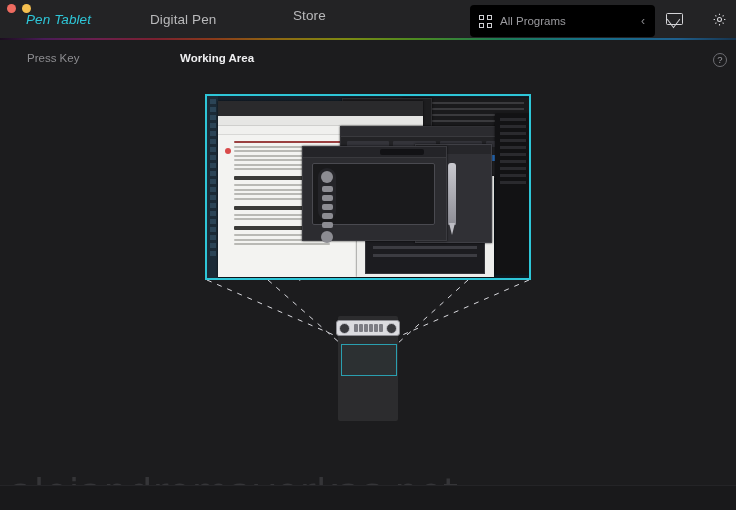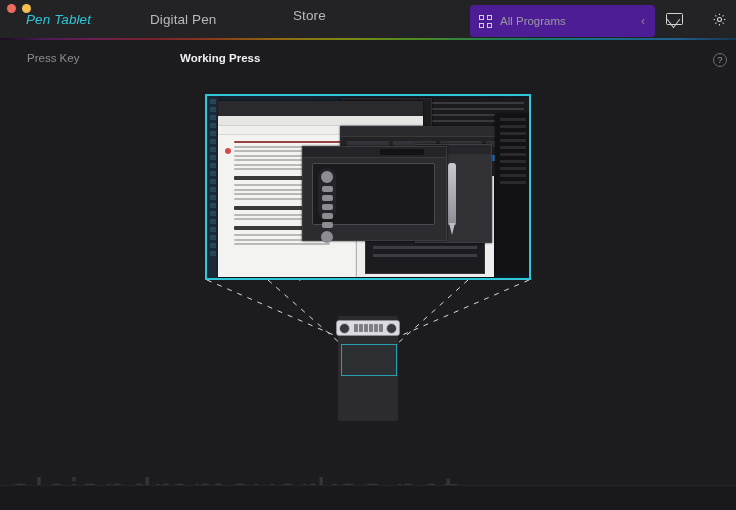--- a/index.html
+++ b/index.html
@@ -19,21 +19,21 @@
   .light.red{background:#ee6b60;}
   .light.yellow{background:#f5bf4f;}
   .tab{font-size:13.5px;color:#b9b9bb;padding:0 0;margin-right:0;cursor:default;letter-spacing:.1px;}
   .tab.active{color:#2ec6d8;font-style:italic;}
   .tab-pen{position:absolute;left:26px;top:12px;}
   .tab-digital{position:absolute;left:138px;top:12px;margin-left:12px;}
   .tab-store{position:absolute;left:257px;top:8px;margin-left:36px;}
 
   .programs{
     position:absolute;left:470px;top:5px;width:185px;height:32px;
-    background:#4c1d95;border-radius:4px;display:flex;align-items:center;
+    background:#000000;border-radius:4px;display:flex;align-items:center;
   }
   .grid-ico{width:13px;height:13px;margin-left:9px;margin-right:8px;
     display:grid;grid-template-columns:5px 5px;grid-template-rows:5px 5px;gap:3px;}
   .grid-ico i{display:block;border:1px solid #cfcfd2;box-sizing:border-box;}
   .programs-label{font-size:11.5px;color:#9a9a9e;flex:1;}
   .programs-chev{font-size:12px;color:#88888c;margin-right:10px;}
 
   .mail-ico{position:absolute;left:666px;top:13px;width:17px;height:12px;
     border:1.3px solid #d4d4d8;border-radius:1.5px;box-sizing:border-box;}
   .mail-ico:after{content:"";position:absolute;left:1px;top:0px;width:10px;height:10px;
@@ -168,21 +168,21 @@
         <circle cx="12" cy="12" r="3.2"></circle>
         <path d="M12 2.6v2.2M12 19.2v2.2M21.4 12h-2.2M4.8 12H2.6M18.6 5.4l-1.6 1.6M7 17l-1.6 1.6M18.6 18.6L17 17M7 7 5.4 5.4"></path>
       </svg>
     </div>
   </div>
 
   <div class="rainbow"></div>
 
   <div class="subnav"></div>
   <div class="sub-press">Press Key</div>
-  <div class="sub-working">Working Press</div>
+  <div class="sub-working">Working Area</div>
   <div class="help-ico">?</div>
 
   <div class="stage">
 
     <svg class="mon-guide" width="736" height="369">
       <g stroke="#d9d9de" stroke-width="1" stroke-dasharray="5 6" fill="none">
         <line x1="207" y1="204" x2="336" y2="260"></line>
         <line x1="529" y1="204" x2="400" y2="260"></line>
         <line x1="268" y1="204" x2="341" y2="268"></line>
         <line x1="468" y1="204" x2="397" y2="268"></line>

